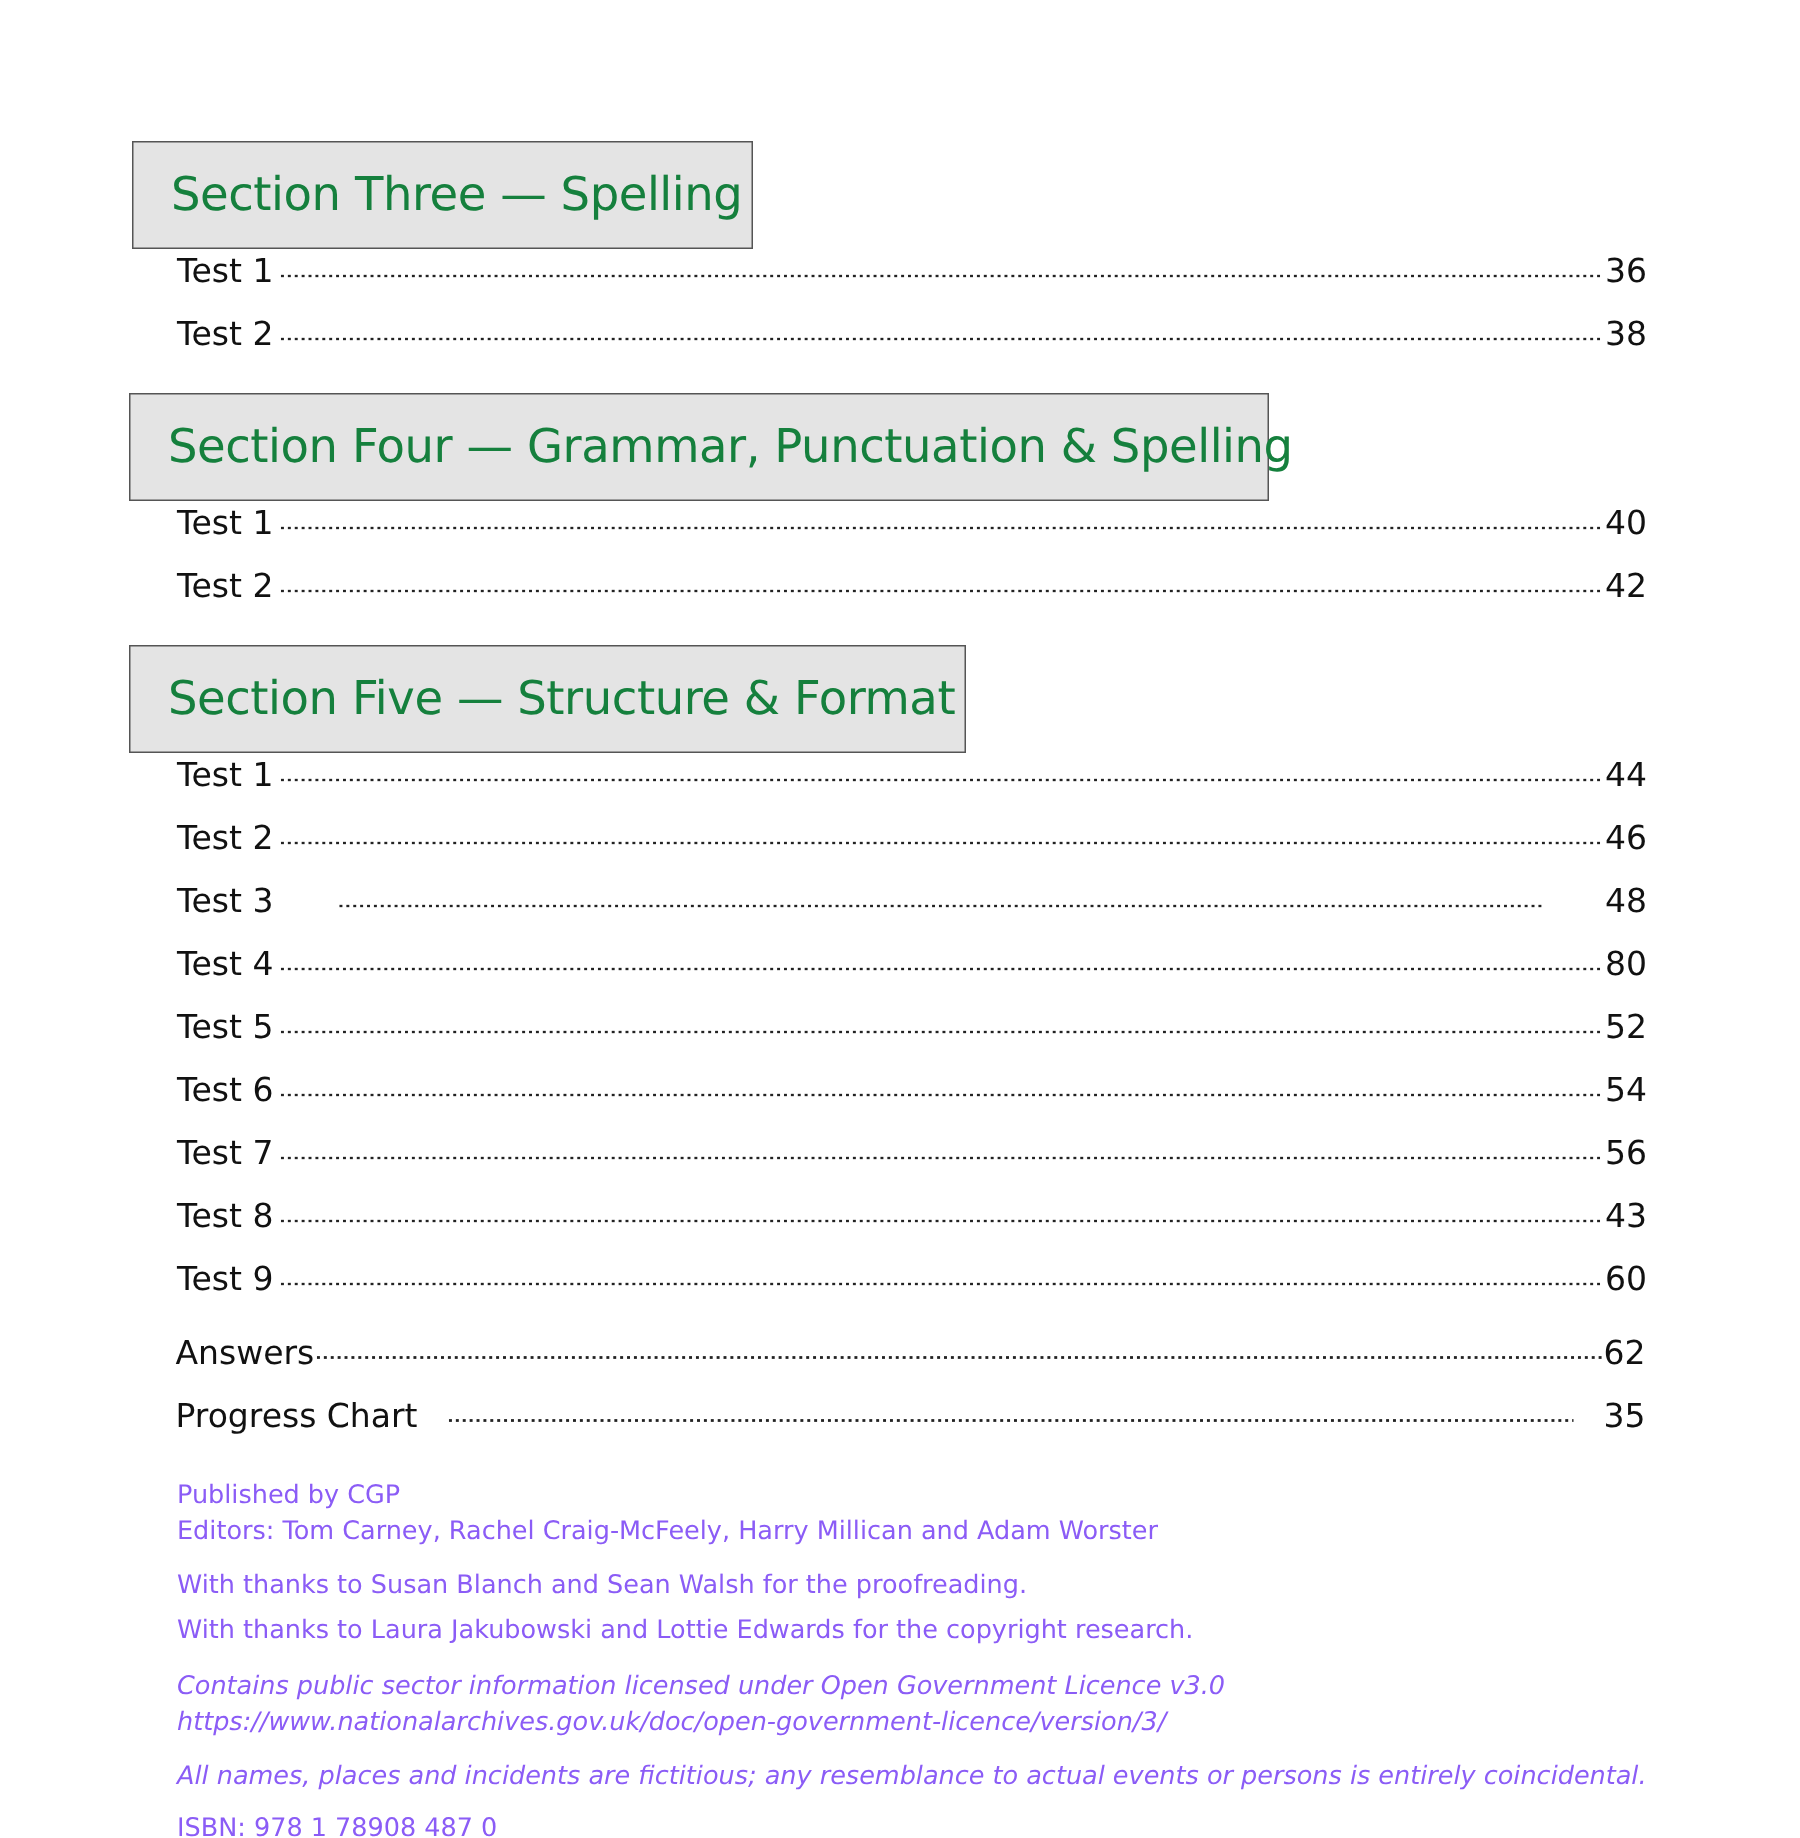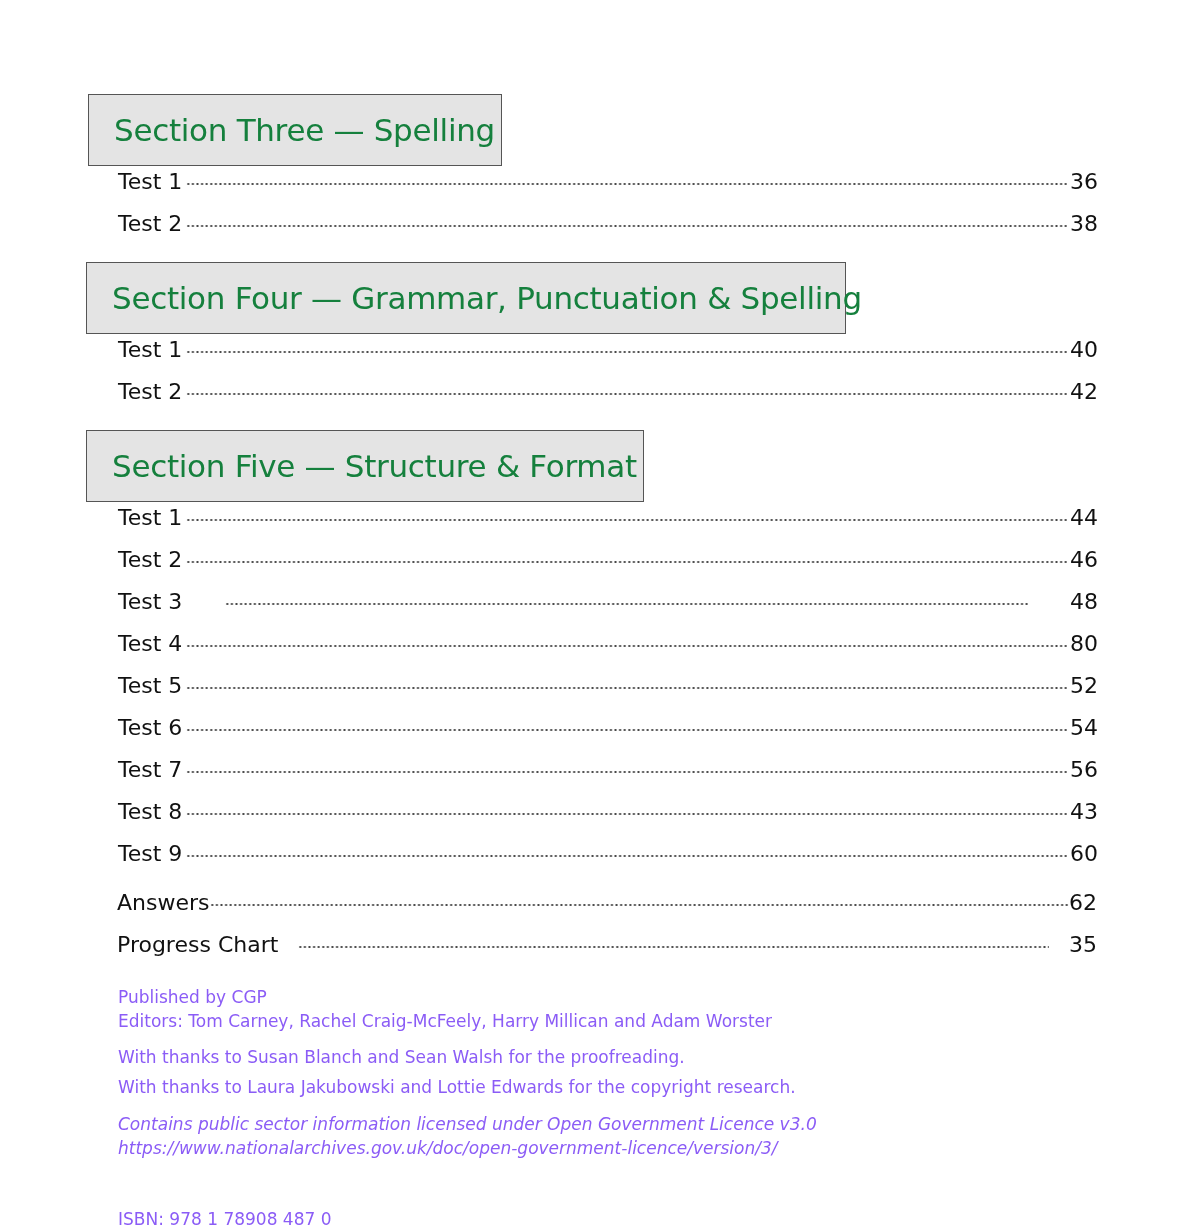--- a/index.html
+++ b/index.html
@@ -165,15 +165,16 @@
     <span class="toc-leader"></span>
     <span class="toc-page" style="padding-left:0;">35</span>
   </div>
 
   <div class="credits" style="top:987px;">Published by CGP</div>
   <div class="credits" style="top:1011px;">Editors:  Tom Carney, Rachel Craig-McFeely, Harry Millican and Adam Worster</div>
   <div class="credits" style="top:1047px;">With thanks to Susan Blanch and Sean Walsh for the proofreading.</div>
   <div class="credits" style="top:1077px;">With thanks to Laura Jakubowski and Lottie Edwards for the copyright research.</div>
   <div class="credits italic" style="top:1114px;">Contains public sector information licensed under Open Government Licence v3.0</div>
   <div class="credits italic" style="top:1138px;">https://www.nationalarchives.gov.uk/doc/open-government-licence/version/3/</div>
+  <div class="credits italic" style="top:1174px;">All names, places and incidents are fictitious; any resemblance to actual events or persons is entirely coincidental.</div>
   <div class="credits" style="top:1209px;">ISBN: 978 1 78908 487 0</div>
 
 </div>
 
 </body></html>

